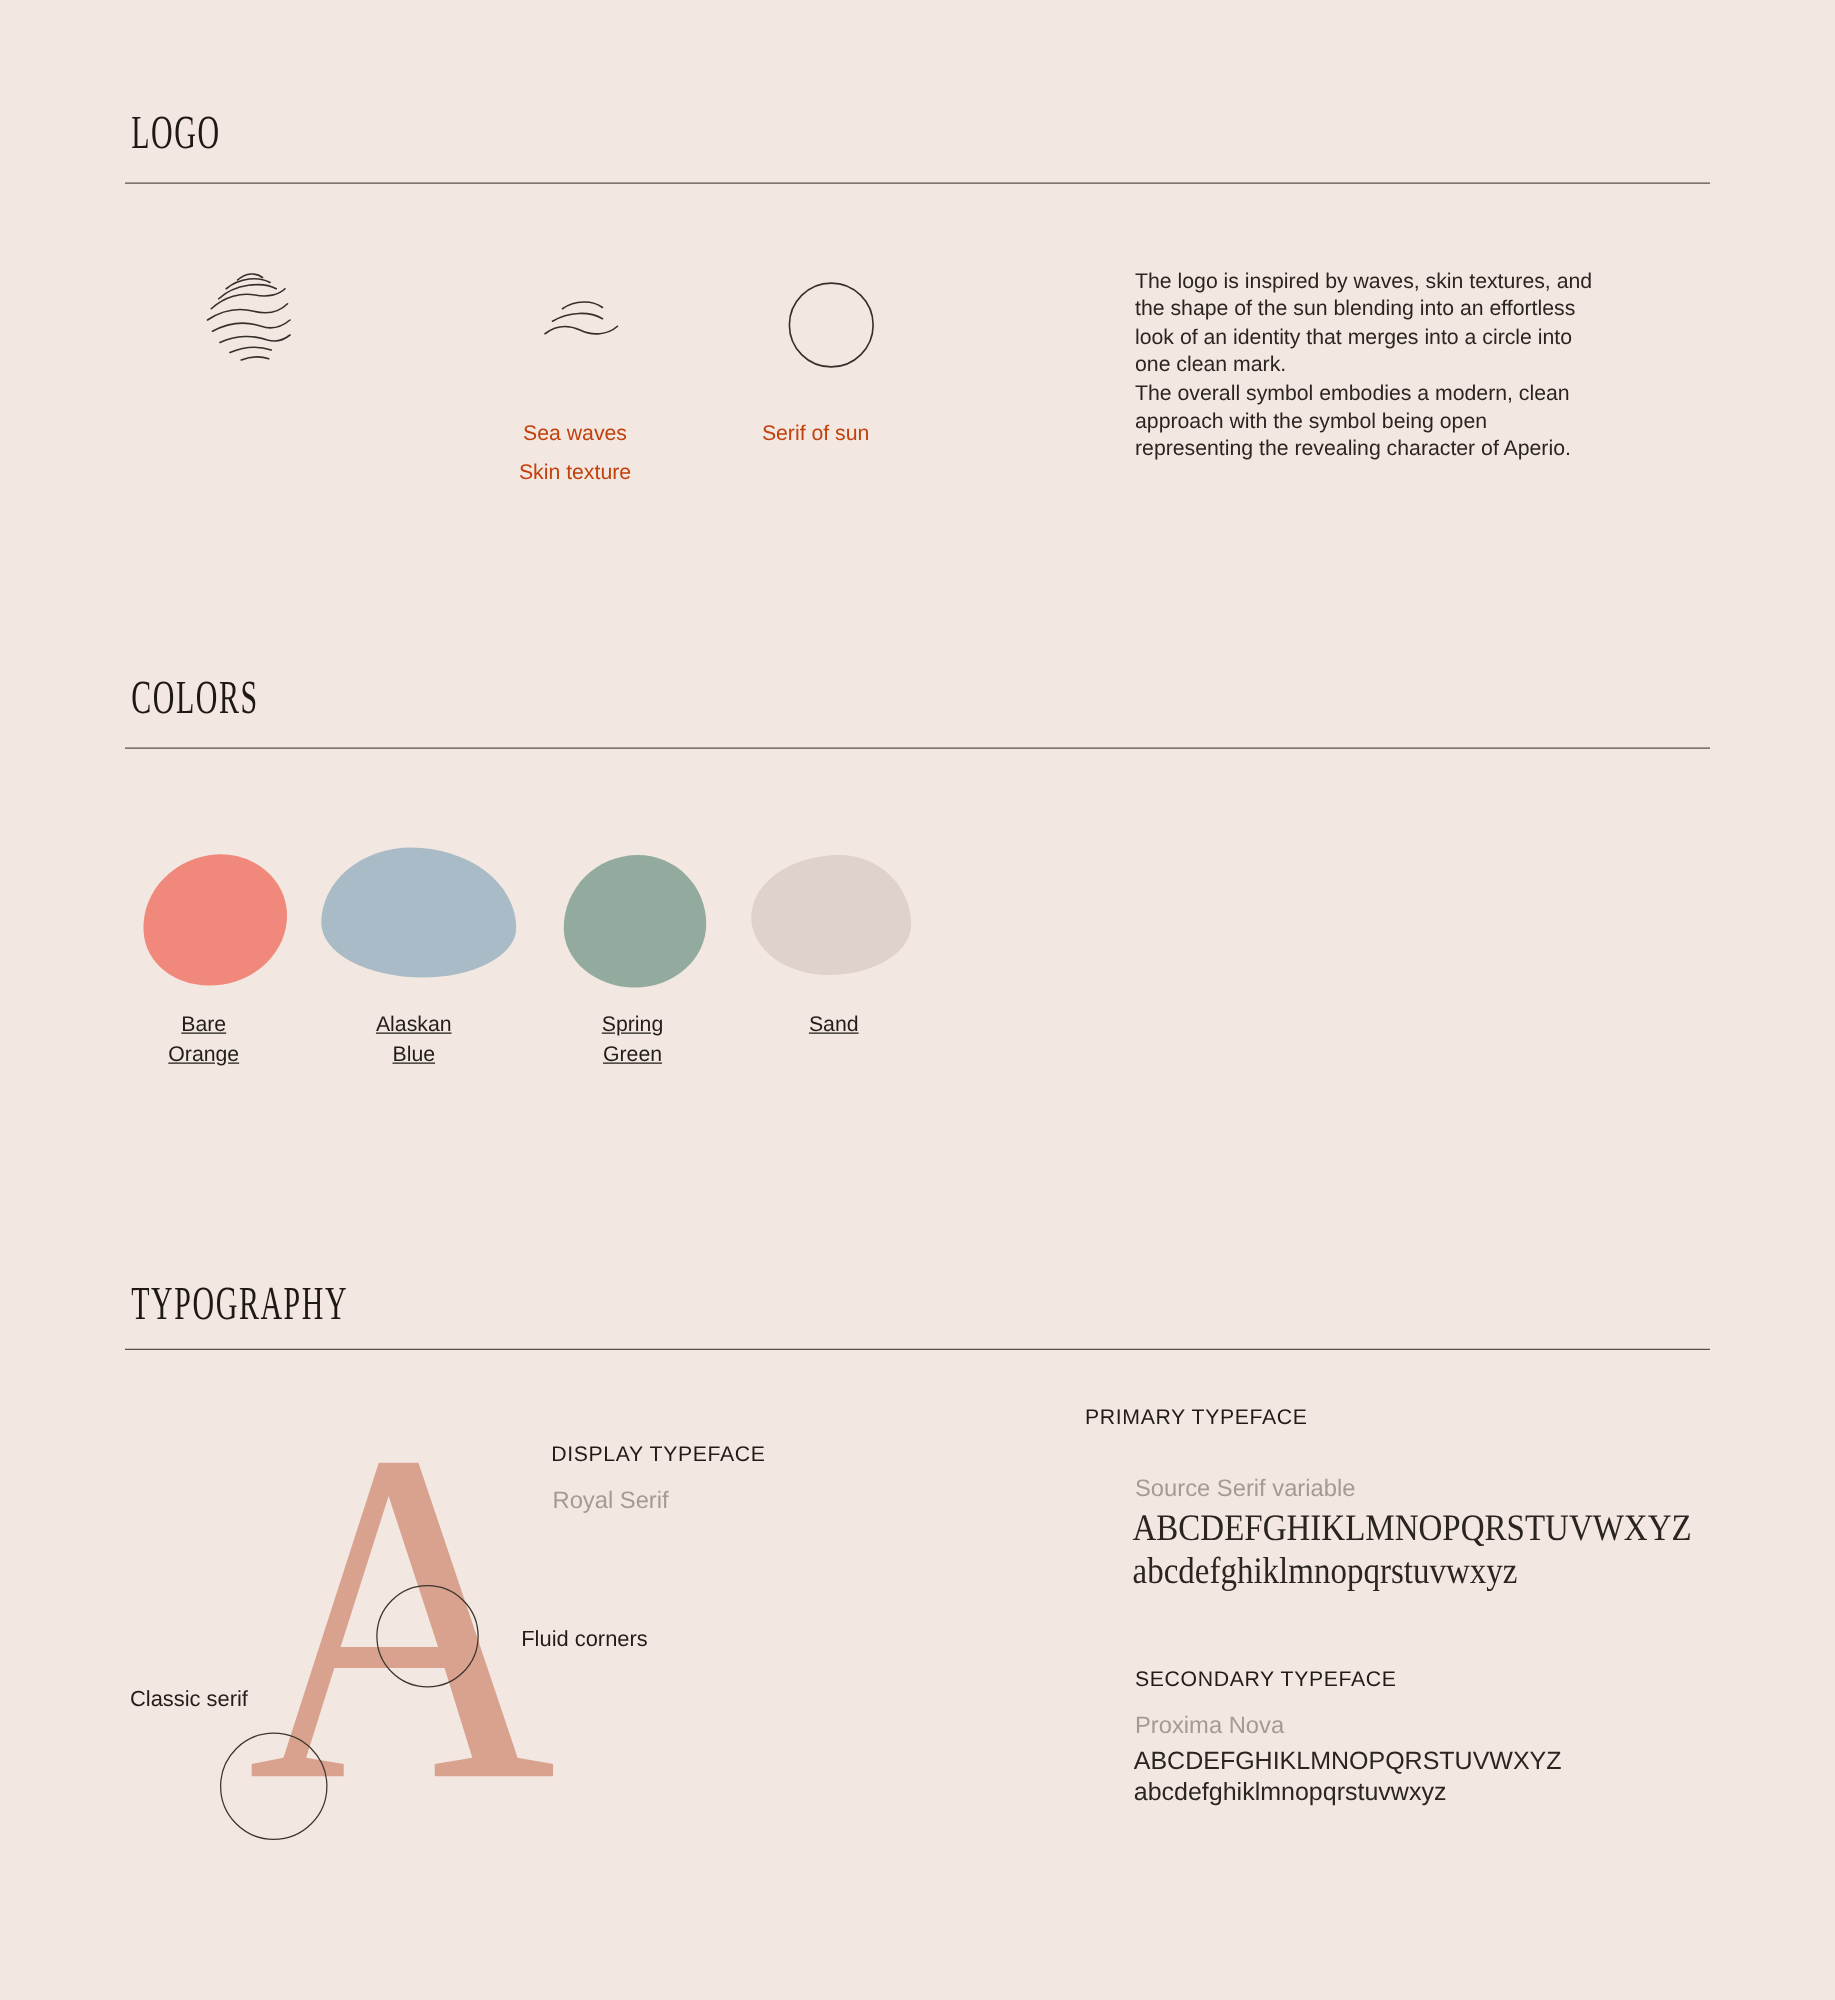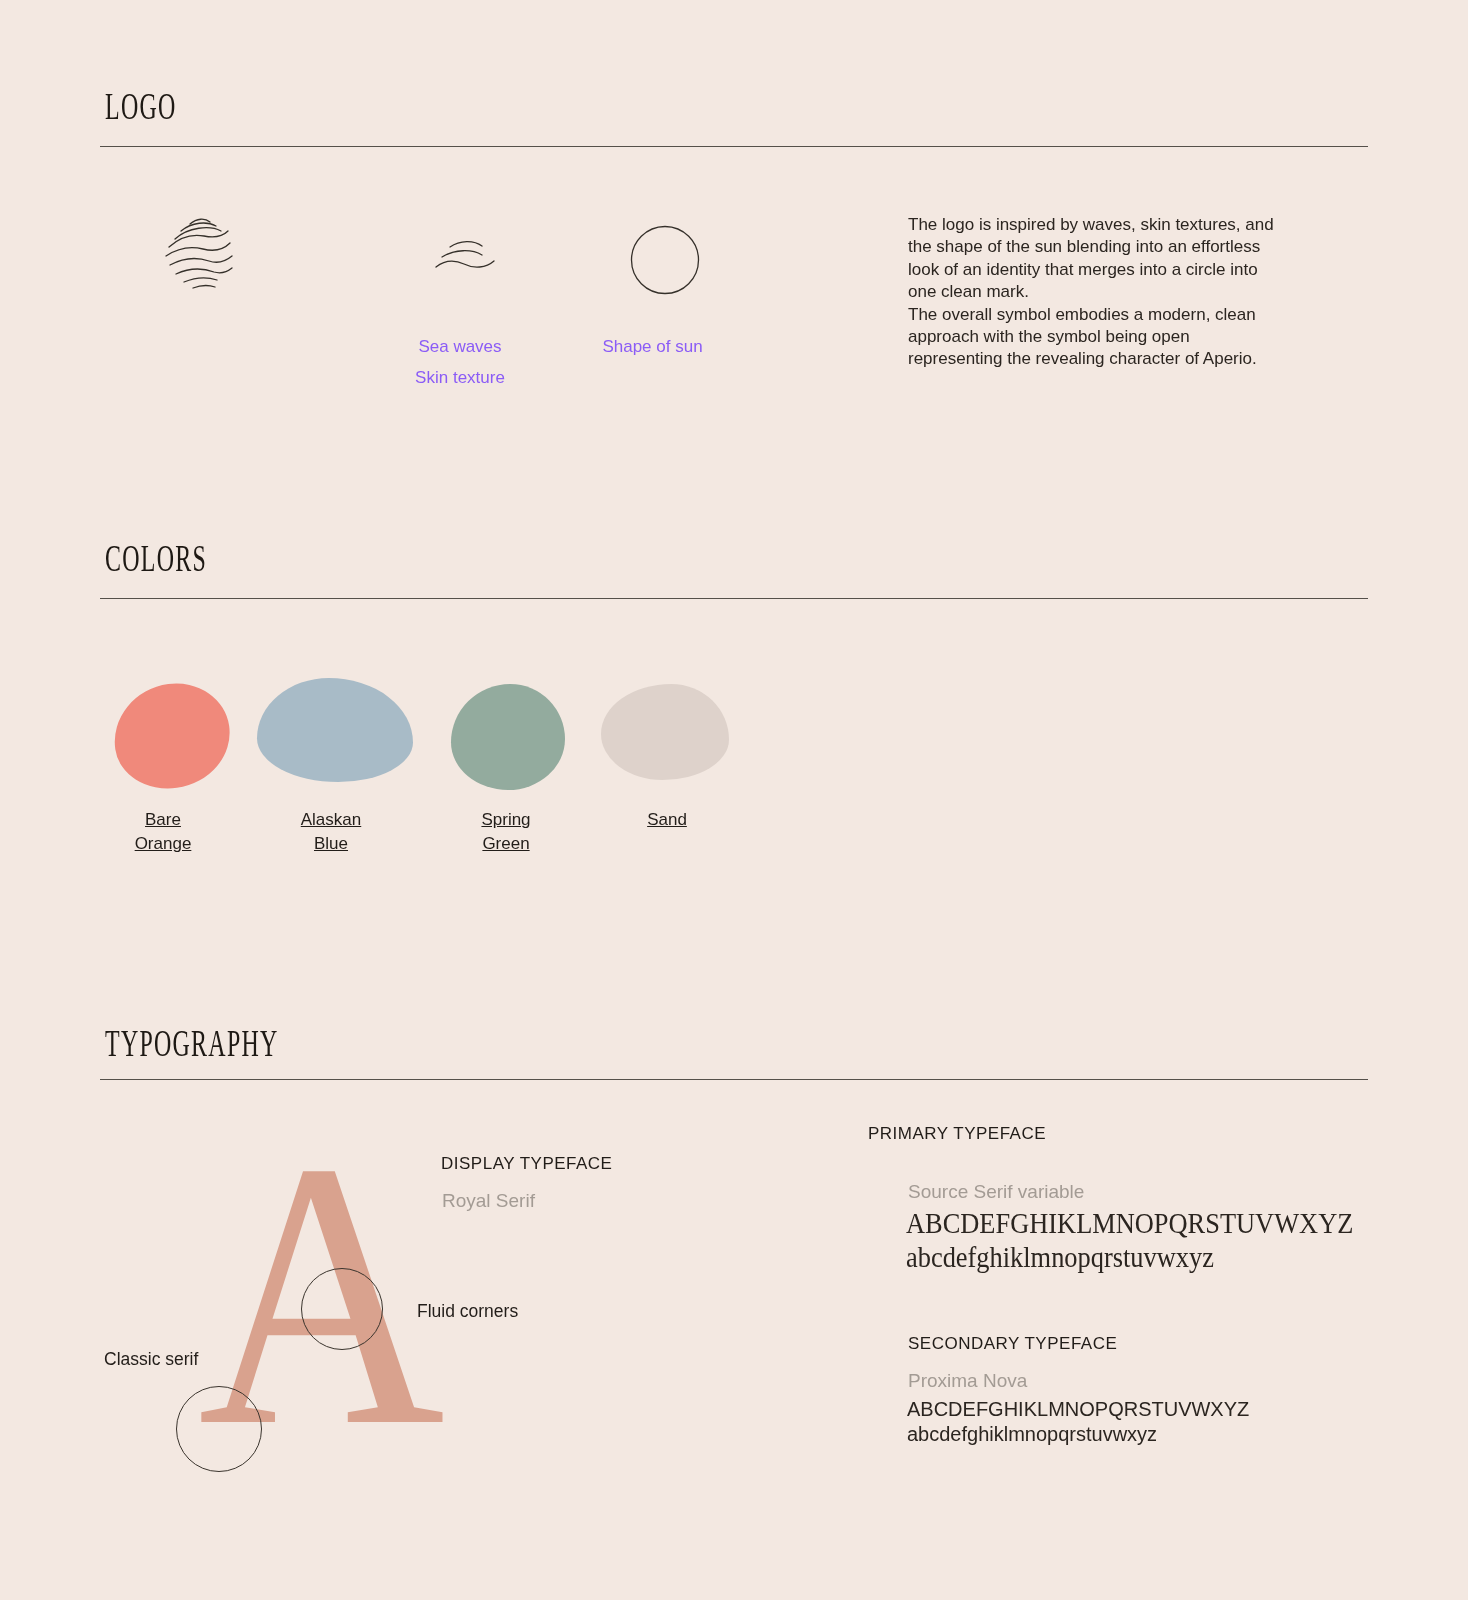--- a/index.html
+++ b/index.html
@@ -10,21 +10,21 @@
   }
   .abs { position:absolute; }
   .sec-h {
     position:absolute; left:105px;
     font-family:"Liberation Serif", serif; font-weight:400;
     font-size:38px; line-height:1; color:#1e1914;
     transform:scaleX(0.63); transform-origin:left top; white-space:nowrap;
     letter-spacing:2px;
   }
   .rule { position:absolute; left:100px; width:1268px; height:0; border-top:1px solid #55504a; }
-  .caption { position:absolute; font-size:17px; color:#8b5cf6; text-align:center; white-space:nowrap; }
+  .caption { position:absolute; font-size:17px; color:#c2410c; text-align:center; white-space:nowrap; }
   .para { position:absolute; font-size:17px; line-height:22.4px; color:#2b2520; white-space:pre-line; }
   .brand { position:absolute; left:101px; top:316px; width:200px; text-align:center; }
   .brand-name {
     font-family:"Liberation Serif", serif; font-size:58px; line-height:1;
     color:#26201b; letter-spacing:2px; transform:scaleX(0.75); transform-origin:center top;
     white-space:nowrap;
   }
   .brand-sub { margin-top:9px; font-size:11.5px; letter-spacing:3px; color:#26201b; }
   .blob { position:absolute; }
   .swatch-label { position:absolute; font-size:17px; line-height:24px; color:#221d19; text-align:center; white-space:pre-line; width:140px;text-decoration:underline; }
@@ -69,21 +69,21 @@
     <path d="M22 9 C32 2 46 2 54 8"></path>
     <path d="M14 19 C27 11 44 11 54 17"></path>
     <path d="M8 29 C17 22 27 22 36 26 C46 31 58 30 66 23"></path>
   </svg>
   <div class="caption" style="left:390px;top:337px;width:140px">Sea waves</div>
   <div class="caption" style="left:390px;top:368px;width:140px">Skin texture</div>
 
   <svg class="abs icon" style="left:630px;top:225px" width="70" height="70" viewBox="0 0 70 70">
     <circle cx="35" cy="35" r="33.5"></circle>
   </svg>
-  <div class="caption" style="left:585px;top:337px;width:135px">Shape of sun</div>
+  <div class="caption" style="left:585px;top:337px;width:135px">Serif of sun</div>
 
   <div class="para" style="left:908px;top:214px;width:400px">The logo is inspired by waves, skin textures, and
 the shape of the sun blending into an effortless
 look of an identity that merges into a circle into
 one clean mark.
 The overall symbol embodies a modern, clean
 approach with the symbol being open
 representing the revealing character of Aperio.</div>
 
   <h2 class="sec-h" style="top:539px">COLORS</h2>

